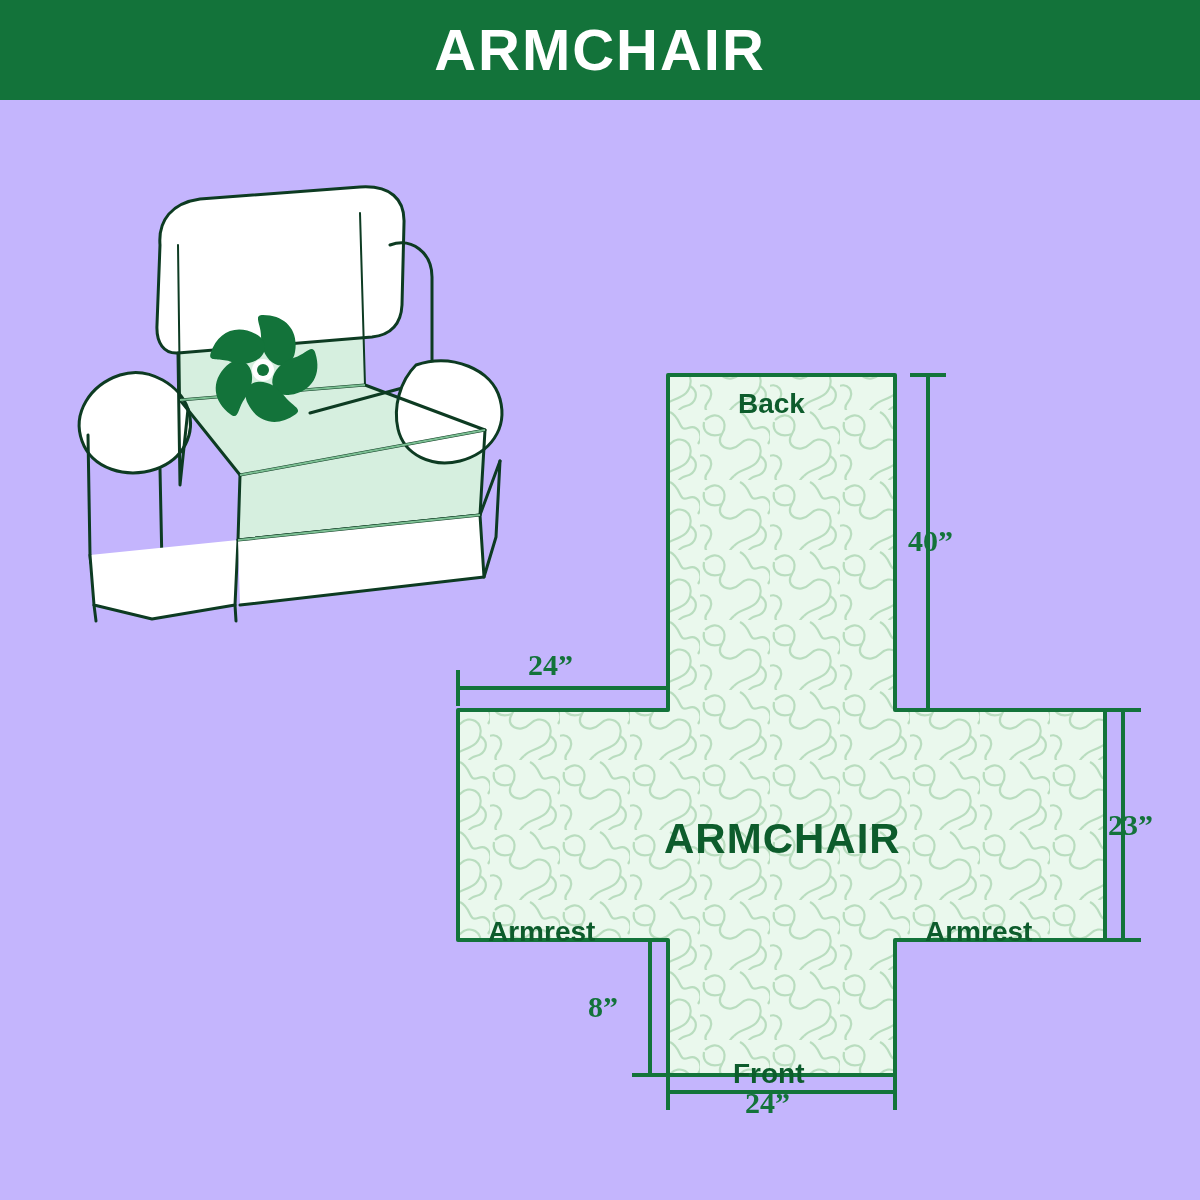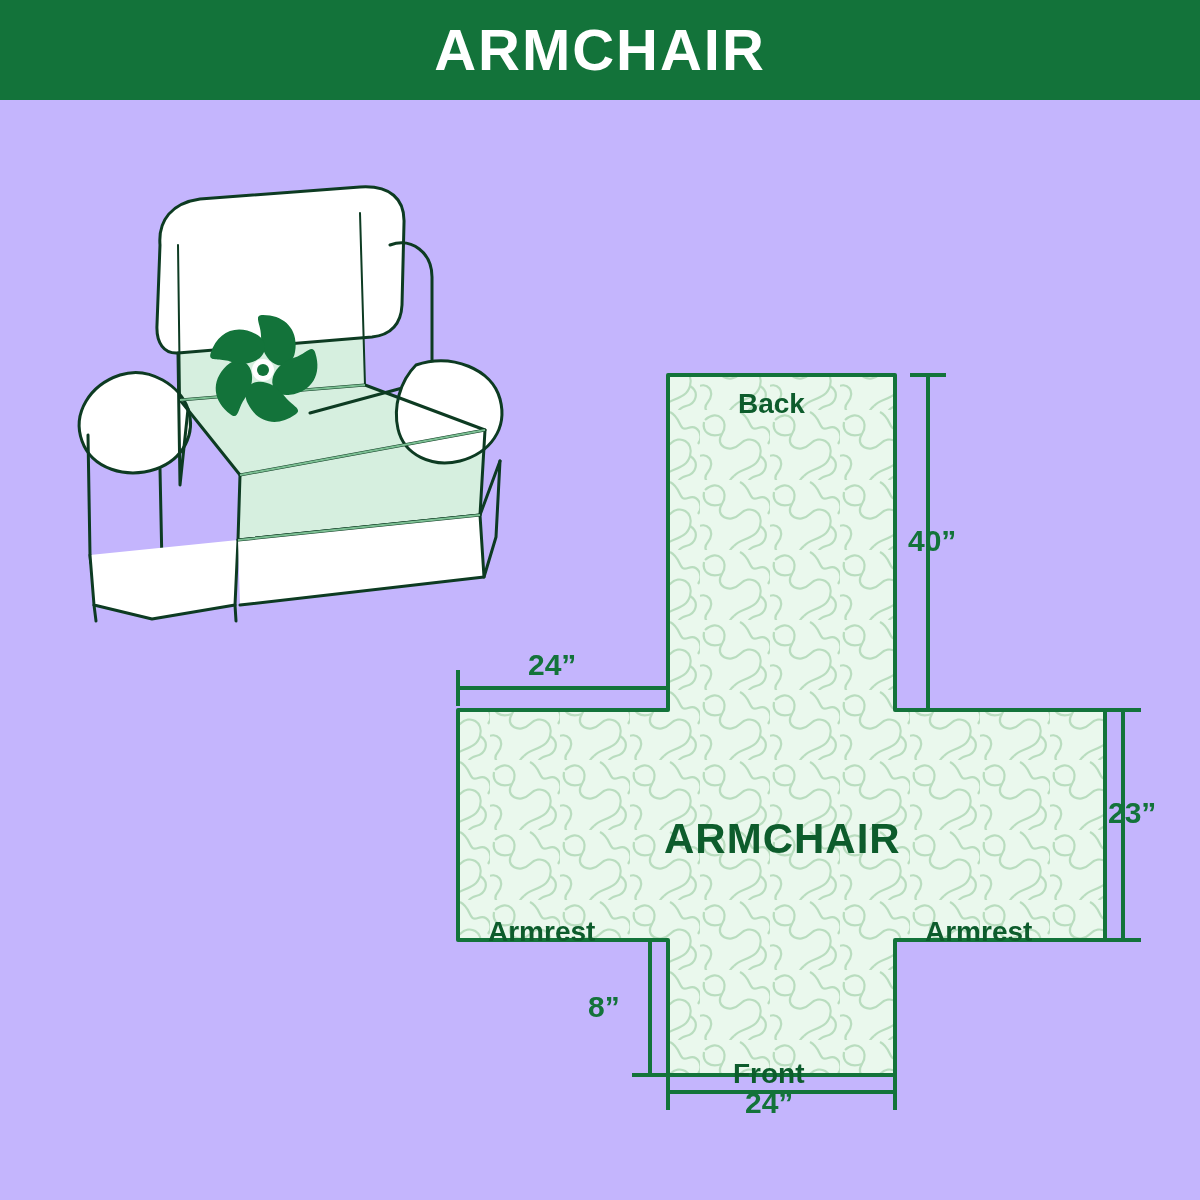--- a/index.html
+++ b/index.html
@@ -55,20 +55,21 @@
     width: 760px;
     height: 800px;
   }
   .dim-label {
     position: absolute;
     color: #13733a;
     font-weight: bold;
     font-size: 30px;
     line-height: 1;
     white-space: nowrap;
+    font-family: Liberation Serif, serif;
   }
   .region-label {
     position: absolute;
     color: #0d5c2c;
     font-weight: bold;
     font-size: 28px;
     line-height: 1;
     white-space: nowrap;
   }
   .center-label {
@@ -208,18 +209,18 @@
 
     
     <div class="region-label" style="left:318px; top:50px;">Back</div>
     <div class="center-label" style="left:244px; top:478px;">ARMCHAIR</div>
     <div class="region-label" style="left:68px; top:578px;">Armrest</div>
     <div class="region-label" style="left:505px; top:578px;">Armrest</div>
     <div class="region-label" style="left:313px; top:720px;">Front</div>
 
     <div class="dim-label" style="left:488px; top:186px;">40”</div>
     <div class="dim-label" style="left:108px; top:310px;">24”</div>
-    <div class="dim-label" style="left:688px; top:458px;">23”</div>
+    <div class="dim-label" style="left:688px; top:470px;">23”</div>
     <div class="dim-label" style="left:168px; top:652px;">8”</div>
     <div class="dim-label" style="left:325px; top:748px;">24”</div>
   </div>
 
 </div>
 
 </body></html>

